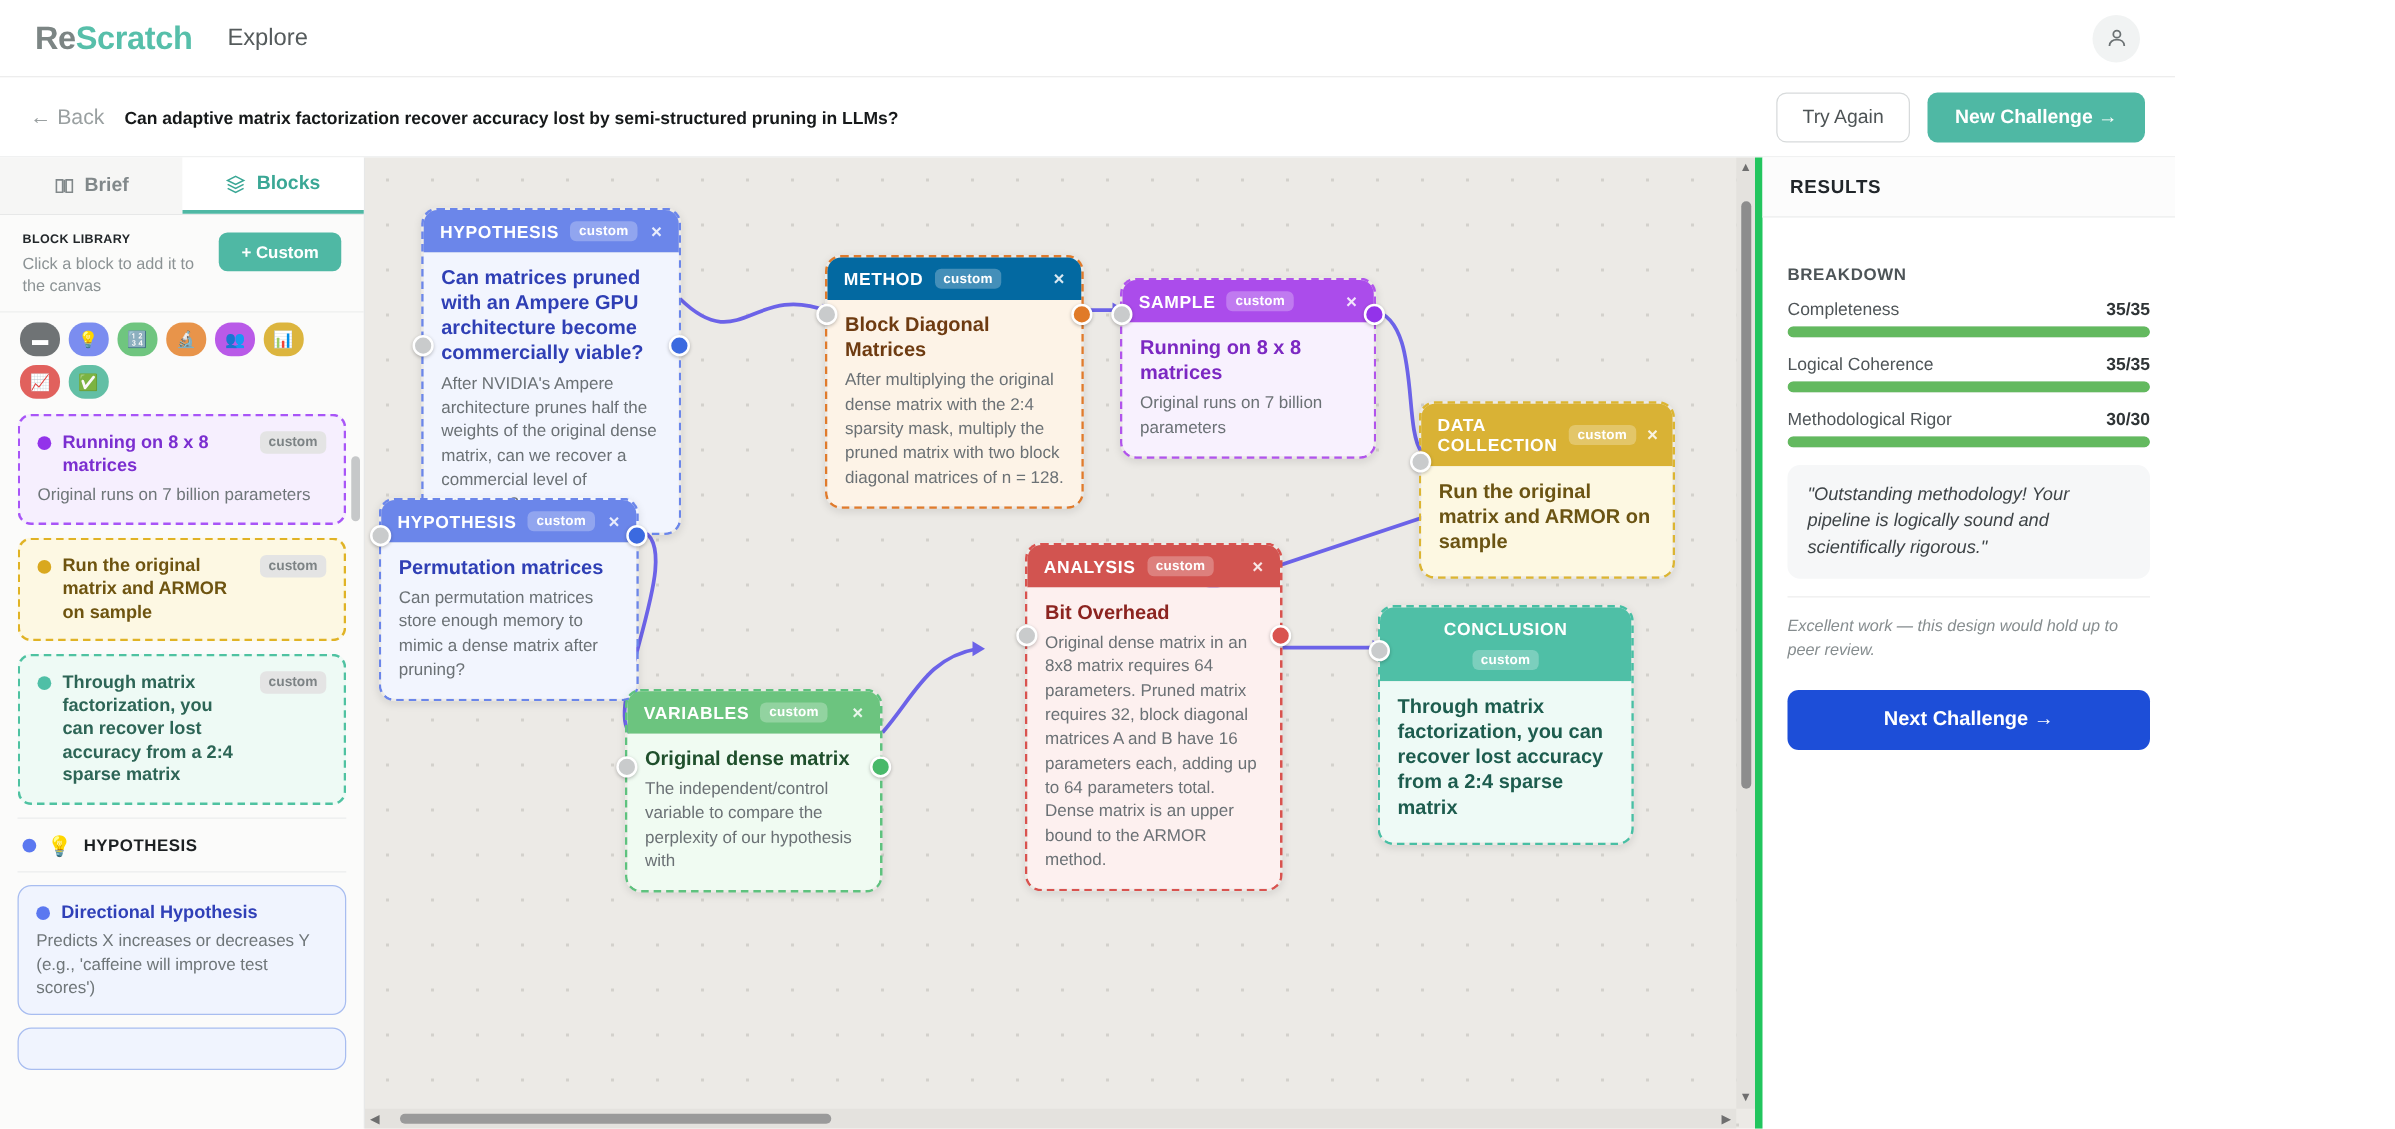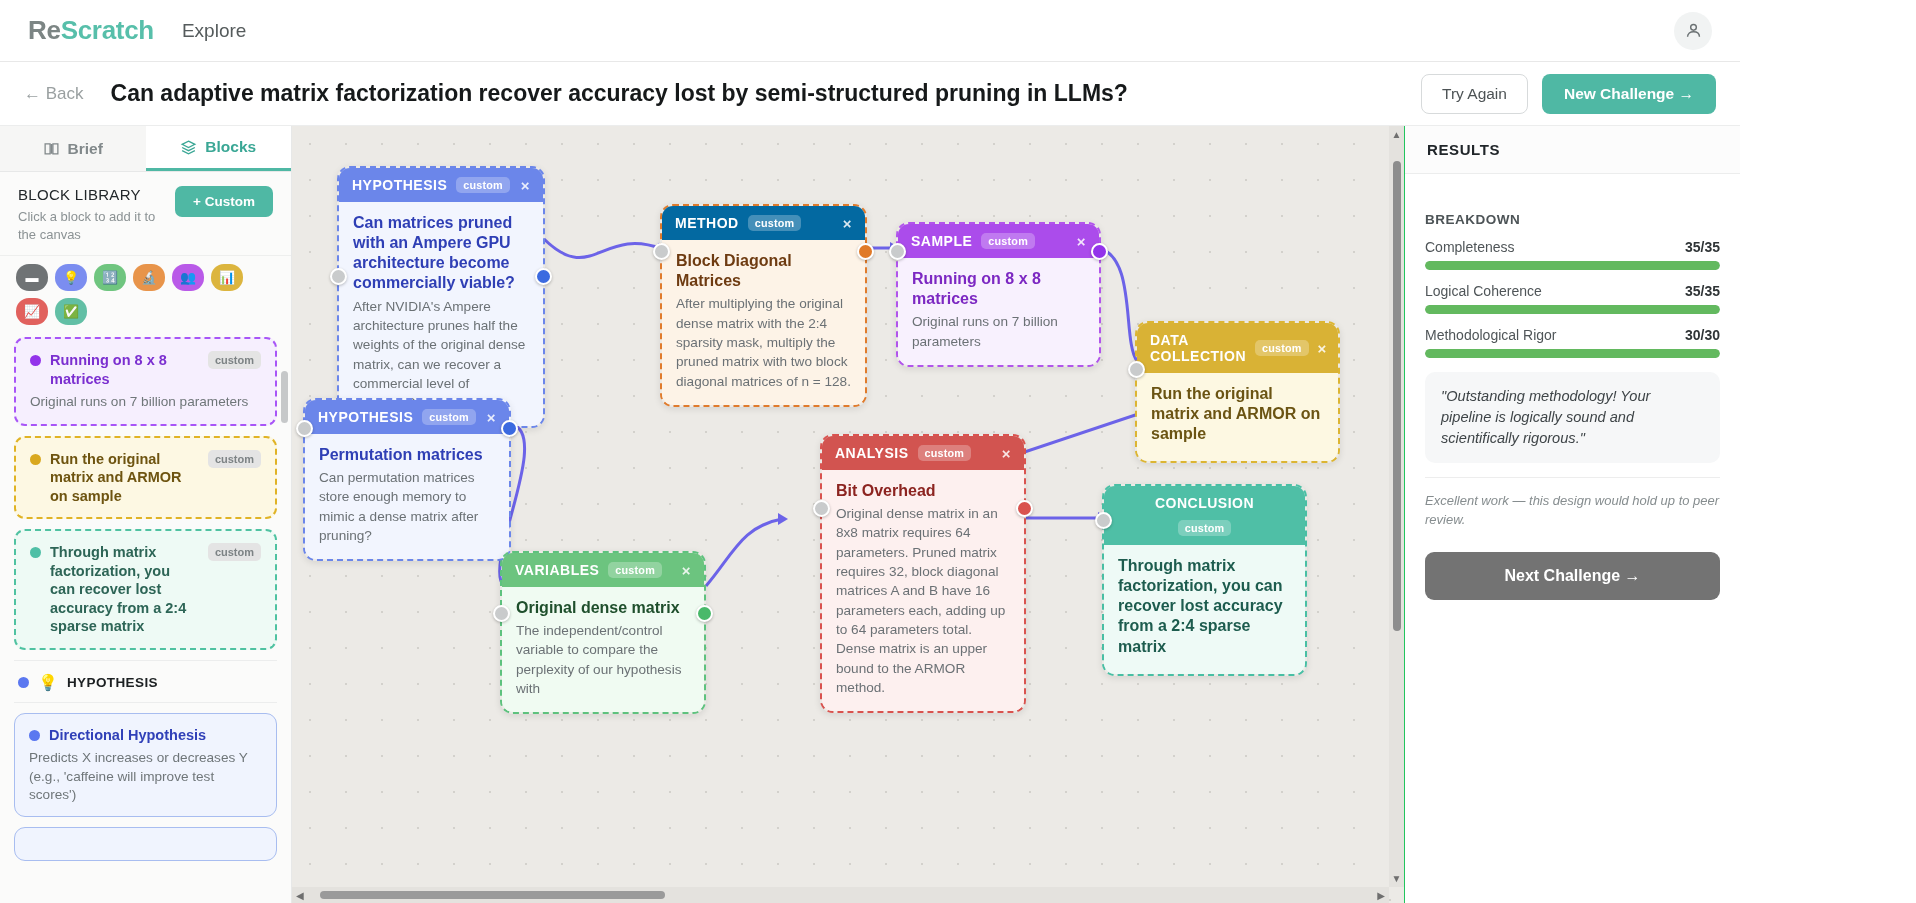--- a/index.html
+++ b/index.html
@@ -32,21 +32,21 @@
   }
 
   
   .subheader {
     height: 64px; flex: 0 0 64px;
     display: flex; align-items: center;
     padding: 0 24px; background: #fff;
     border-bottom: 1px solid #eceded;
   }
   .back-link { color: #9aa0a1; font-size: 17px; margin-right: 16px; }
-  .challenge-title { font-size: 23px; font-weight: 700; color: #16191a; margin-left: 11px; }
+  .challenge-title { font-size: 14px; font-weight: 700; color: #16191a; }
   .subheader-spacer { flex: 1; }
   .btn-try {
     border: 1px solid #d7dadb; background: #fff; color: #4d5355;
     border-radius: 8px; padding: 10px 20px; font-size: 15.5px;
     margin-right: 14px;
   }
   .btn-new {
     background: #4fb8a4; color: #fff; border: none;
     border-radius: 8px; padding: 11px 22px; font-size: 15.5px; font-weight: 600;
   }
@@ -63,21 +63,21 @@
   .tabs { display: flex; height: 46px; flex: 0 0 46px; border-bottom: 1px solid #e7e8e8; }
   .tab {
     flex: 1; display: flex; align-items: center; justify-content: center; gap: 8px;
     font-size: 15.5px; color: #81888a; font-weight: 600;
     background: #f6f6f5;
   }
   .tab.active { background: #fff; color: #3aa795; border-bottom: 3px solid #4fb8a4; }
 
   .lib-head { padding: 14px 18px 12px; }
   .lib-head-row { display: flex; align-items: flex-start; }
-  .lib-title { font-size: 15px; font-weight: 400; color: #22272a; letter-spacing: 0.3px; }
+  .lib-title { font-size: 10px; font-weight: 700; color: #22272a; letter-spacing: 0.3px; }
   .lib-sub { font-size: 13px; color: #8b9294; line-height: 1.35; margin-top: 5px; max-width: 165px; }
   .btn-custom {
     margin-left: auto; background: #4fb8a4; color: #fff; border: none;
     border-radius: 7px; padding: 8px 18px; font-size: 13.5px; font-weight: 600;
     white-space: nowrap;
   }
 
   .chips { display: flex; flex-wrap: wrap; gap: 7px; padding: 8px 16px 12px; border-top: 1px solid #eeefee; }
   .chip {
     width: 32px; height: 27px; border-radius: 13px;
@@ -191,21 +191,21 @@
   .cv-scroll-h {
     position: absolute; left: 0; right: 15px; bottom: 0; height: 16px;
     background: #e4e2de; display: flex; align-items: center;
   }
   .cv-scroll-h .thumb { height: 8px; width: 345px; background: #9a9a9a; border-radius: 5px; margin-left: 12px; }
   .cv-harrow { font-size: 10px; color: #6f6f6f; padding: 0 4px; }
 
   
   .results {
     width: 336px; flex: 0 0 336px; background: #fff;
-    border-left: 1px solid #22c55e; display: flex; flex-direction: column;
+    border-left: 6px solid #22c55e; display: flex; flex-direction: column;
   }
   .res-head {
     padding: 15px 22px; font-size: 15px; font-weight: 700; color: #21262a;
     letter-spacing: 0.6px; border-bottom: 1px solid #eceded; background: #fcfcfc;
   }
   .res-body { padding: 18px 20px; flex: 1; overflow: hidden; }
   .score-card {
     background: #f2fbf3; border: 1.5px solid #cbeccf; border-radius: 13px;
     padding: 16px 10px 15px; text-align: center;
   }
@@ -221,21 +221,21 @@
   .quote {
     background: #f6f7f8; border-radius: 10px; padding: 14px 16px;
     font-size: 14.6px; font-style: italic; color: #3e4447; line-height: 1.45;
     margin-top: 14px;
   }
   .subnote {
     border-top: 1px solid #ededed; margin-top: 14px; padding-top: 14px;
     font-size: 13px; font-style: italic; color: #868d8f; text-align: left; line-height: 1.45;
   }
   .btn-next {
-    margin-top: 22px; width: 100%; background: #737373; color: #fff; border: none;
+    margin-top: 22px; width: 100%; background: #1d4ed8; color: #fff; border: none;
     border-radius: 9px; padding: 15px 0; font-size: 16px; font-weight: 700;
   }
 </style>
 </head>
 <body>
 
 <div class="app">
 
   <div class="topnav">
     <div class="brand">

